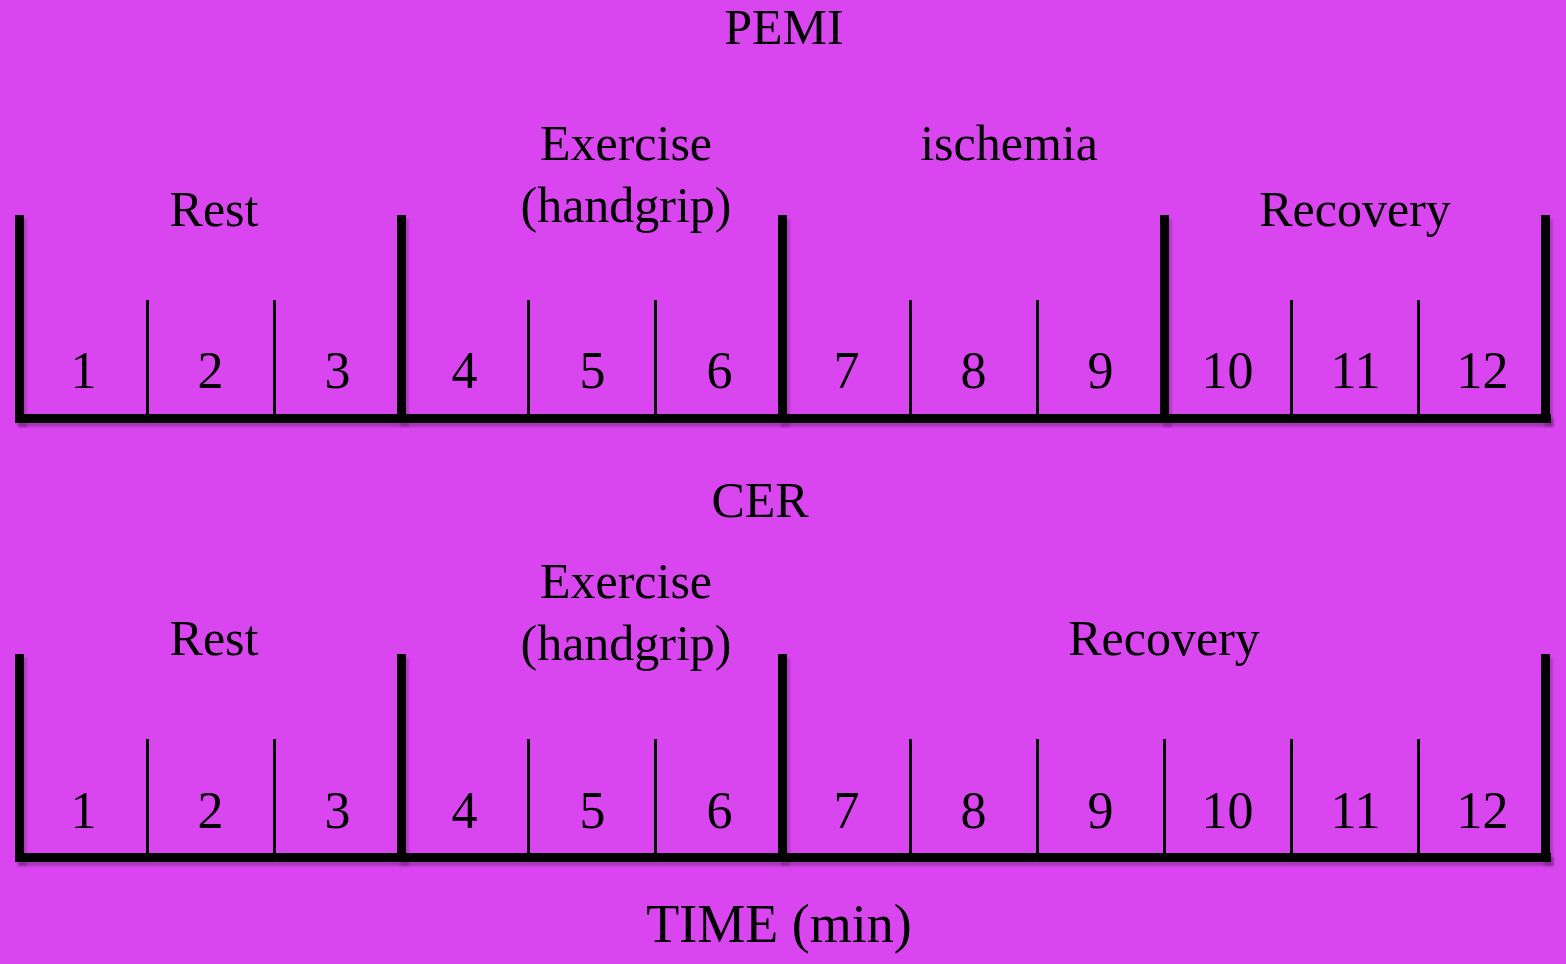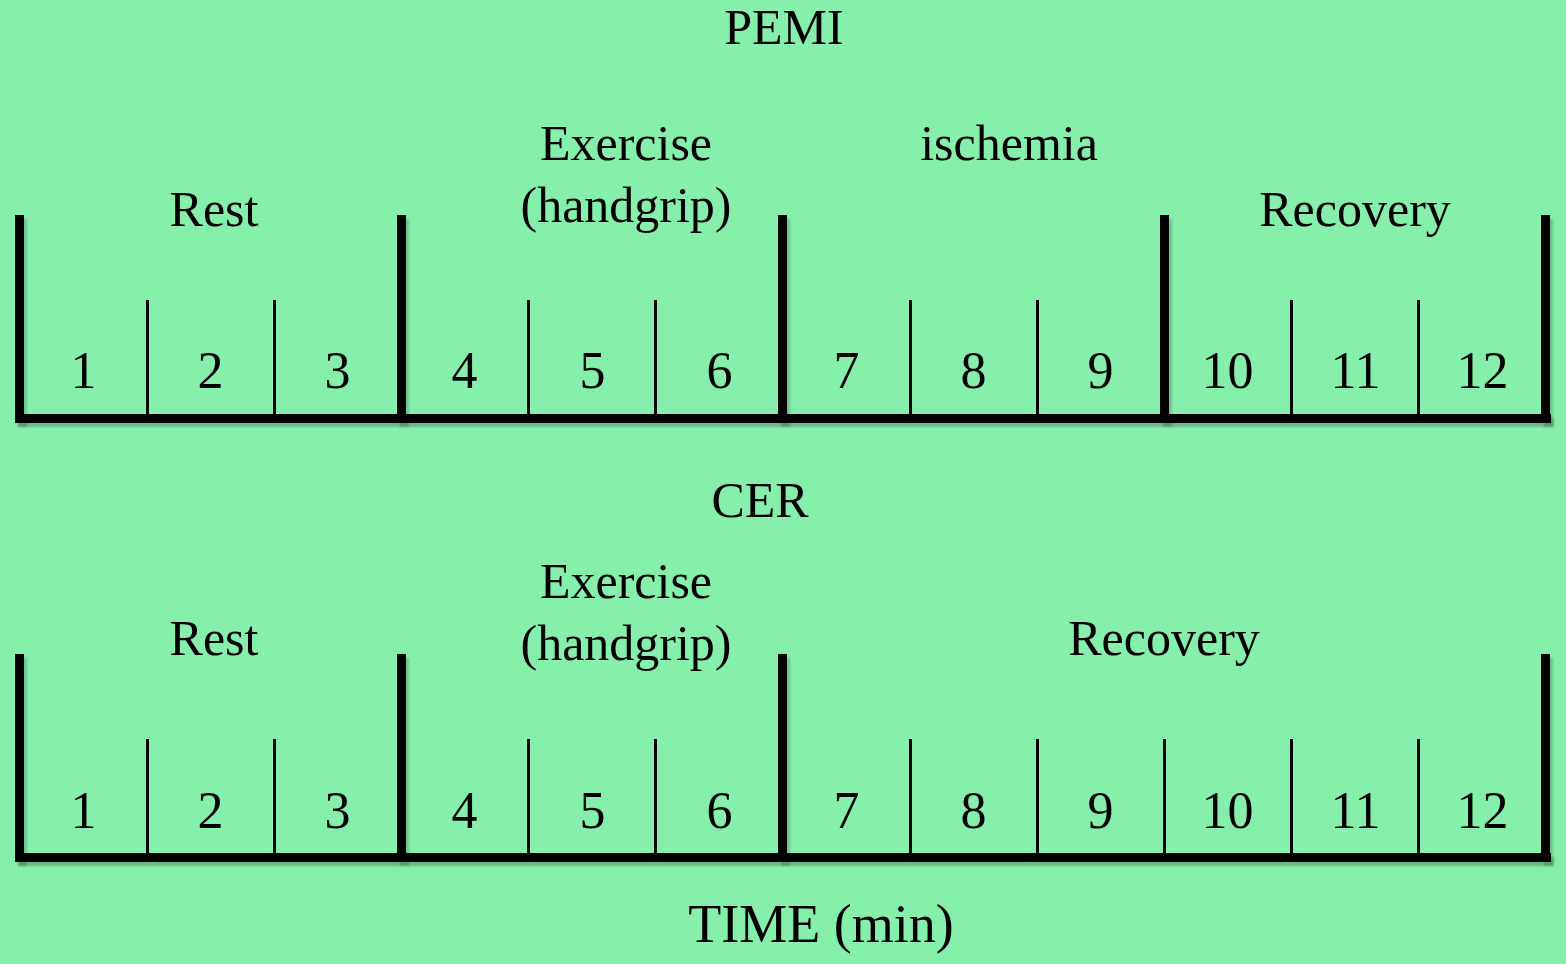--- a/index.html
+++ b/index.html
@@ -4,21 +4,21 @@
 <style>
   html, body {
     margin: 0;
     padding: 0;
     background: #ffffff;
   }
   .figure {
     position: relative;
     width: 1566px;
     height: 964px;
-    background: #86efac;
+    background: #d946ef;
     font-family: "Liberation Serif", "DejaVu Serif", serif;
     color: #000000;
     overflow: hidden;
   }
   .tl-title {
     position: absolute;
     transform: translateX(-50%);
     font-size: 50px;
     line-height: 52px;
     white-space: nowrap;
@@ -168,15 +168,15 @@
     <div class="minute-num" style="left:529px;">5</div>
     <div class="minute-num" style="left:656px;">6</div>
     <div class="minute-num" style="left:783px;">7</div>
     <div class="minute-num" style="left:910px;">8</div>
     <div class="minute-num" style="left:1037px;">9</div>
     <div class="minute-num" style="left:1164px;">10</div>
     <div class="minute-num" style="left:1292px;">11</div>
     <div class="minute-num" style="left:1419px;">12</div>
   </section>
 
-  <div class="axis-label" style="left:821px; top:895px;">TIME (min)</div>
+  <div class="axis-label" style="left:779px; top:895px;">TIME (min)</div>
 
 </div>
 
 </body></html>

